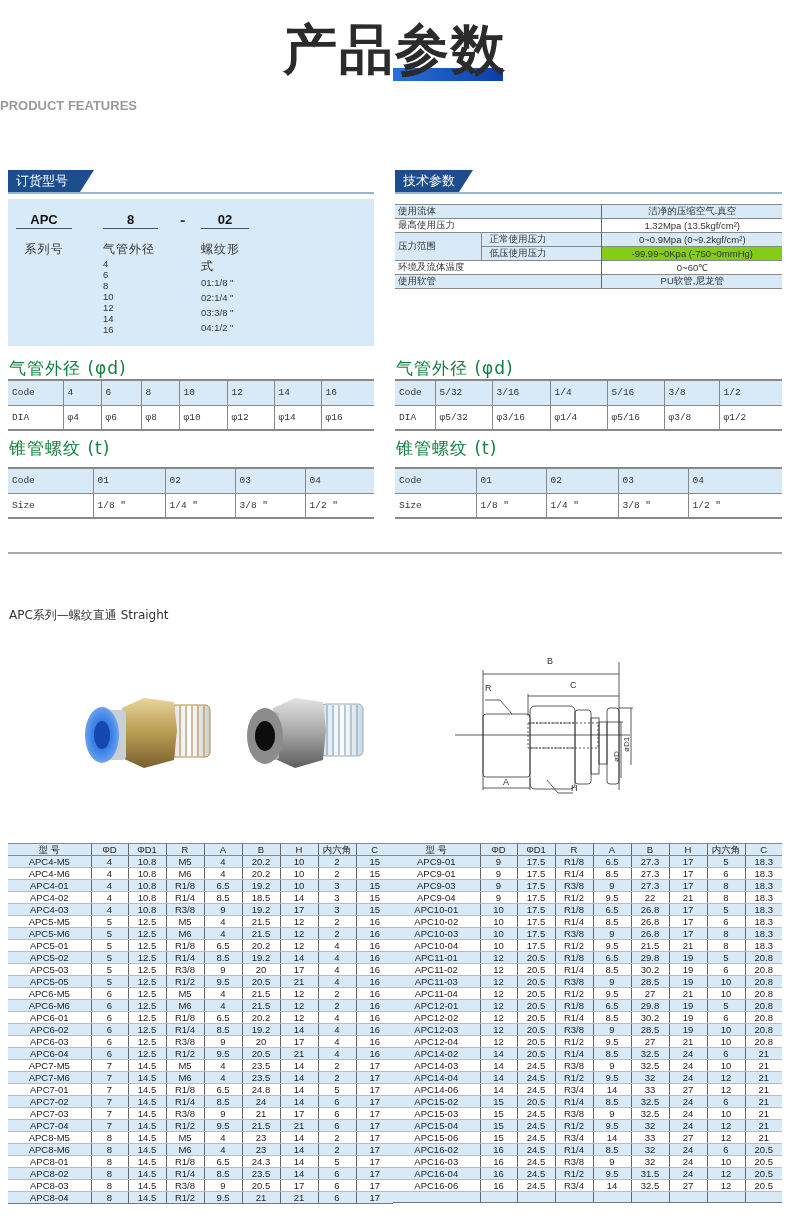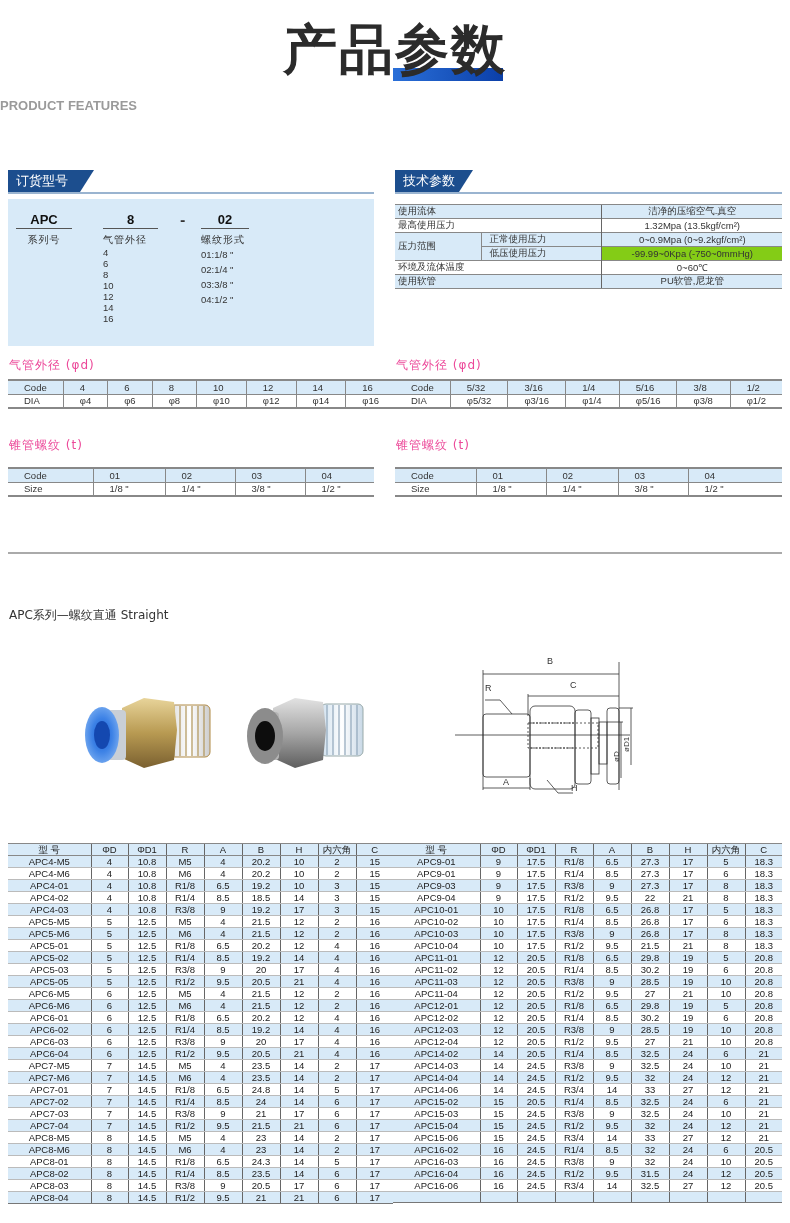--- a/index.html
+++ b/index.html
@@ -12,36 +12,36 @@
   .hero-sub { position: absolute; top: 98px; left: 0; width: 790px; text-align: left; font-size: 13px; font-weight: bold; color: #9a9a9a; letter-spacing: 0; font-family: "Liberation Sans", sans-serif; }
 
   .sec-head { position: absolute; height: 22px; }
   .sec-tab { position: absolute; left: 0; top: 0; height: 22px; background: #1c4e8e; color: #fff; font-size: 13px; line-height: 22px; padding-left: 8px; }
   .sec-tab::after { content: ""; position: absolute; right: -14px; top: 0; border-top: 22px solid #1c4e8e; border-right: 14px solid transparent; }
   .sec-line { position: absolute; left: 0; right: 0; top: 22px; height: 2px; background: #9ab4d0; }
 
   .order-box { position: absolute; left: 8px; top: 199px; width: 366px; height: 147px; background: #d8eaf8; }
   .ob-col { position: absolute; text-align: left; }
   .ob-main { font-weight: bold; font-size: 13px; color: #111; text-align: center; height: 18px; line-height: 18px; border-bottom: 1px solid #555; font-family: "Liberation Sans", sans-serif; }
-  .ob-label { font-size: 10px; color: #333; margin-top: 4px; letter-spacing: 1px; }
+  .ob-label { font-size: 12px; color: #333; margin-top: 12px; letter-spacing: 1px; }
   .ob-list { font-size: 9.5px; color: #333; line-height: 11px; font-family: "Liberation Sans", sans-serif; }
   .ob-list2 { font-size: 9.5px; color: #333; line-height: 15px; font-family: "Liberation Sans", sans-serif; }
   .ob-dash { position: absolute; left: 172px; top: 14px; font-weight: bold; font-size: 13px; }
 
   table { border-collapse: collapse; font-family: "Liberation Sans", sans-serif; }
   .spec-tbl { position: absolute; left: 395px; top: 204px; width: 387px; font-size: 9.5px; }
   .spec-tbl td { height: 12.3px; border-top: 1px solid #888; padding: 0 3px; color: #333; white-space: nowrap; }
   .spec-tbl tr:last-child td { border-bottom: 1px solid #888; }
   .spec-tbl tr.blue td.bg { background: #d8eaf8; }
   .spec-tbl td.v { text-align: center; border-left: 1px solid #666; }
   .spec-tbl td.sub { border-left: 1px solid #888; padding-left: 8px; }
 
-  .sub-title { position: absolute; font-size: 12px; color: #ec4899; letter-spacing: 1px; }
+  .sub-title { position: absolute; font-size: 17px; color: #15803d; letter-spacing: 1px; }
   .small-tbl { position: absolute; font-size: 9.5px; }
-  .small-tbl td { height: 14px; padding: 0 16px; color: #333; border-top: 1px solid #888; }
+  .small-tbl td { height: 25px; padding: 0 4px; color: #333; border-top: 1px solid #888; font-family: Liberation Mono, monospace; }
   .small-tbl tr:first-child td { background: #d8eaf8; border-top: 2px solid #888; }
   .small-tbl tr:last-child td { border-bottom: 2px solid #888; }
   .small-tbl td + td { border-left: 1px solid #888; }
 
   .divider { position: absolute; left: 8px; top: 552px; width: 774px; height: 2px; background: #aaa; }
   .series-title { position: absolute; left: 9px; top: 607px; font-size: 12px; color: #333; }
 
   .photo { position: absolute; }
   .drawing { position: absolute; left: 455px; top: 650px; width: 180px; height: 145px; }
 

